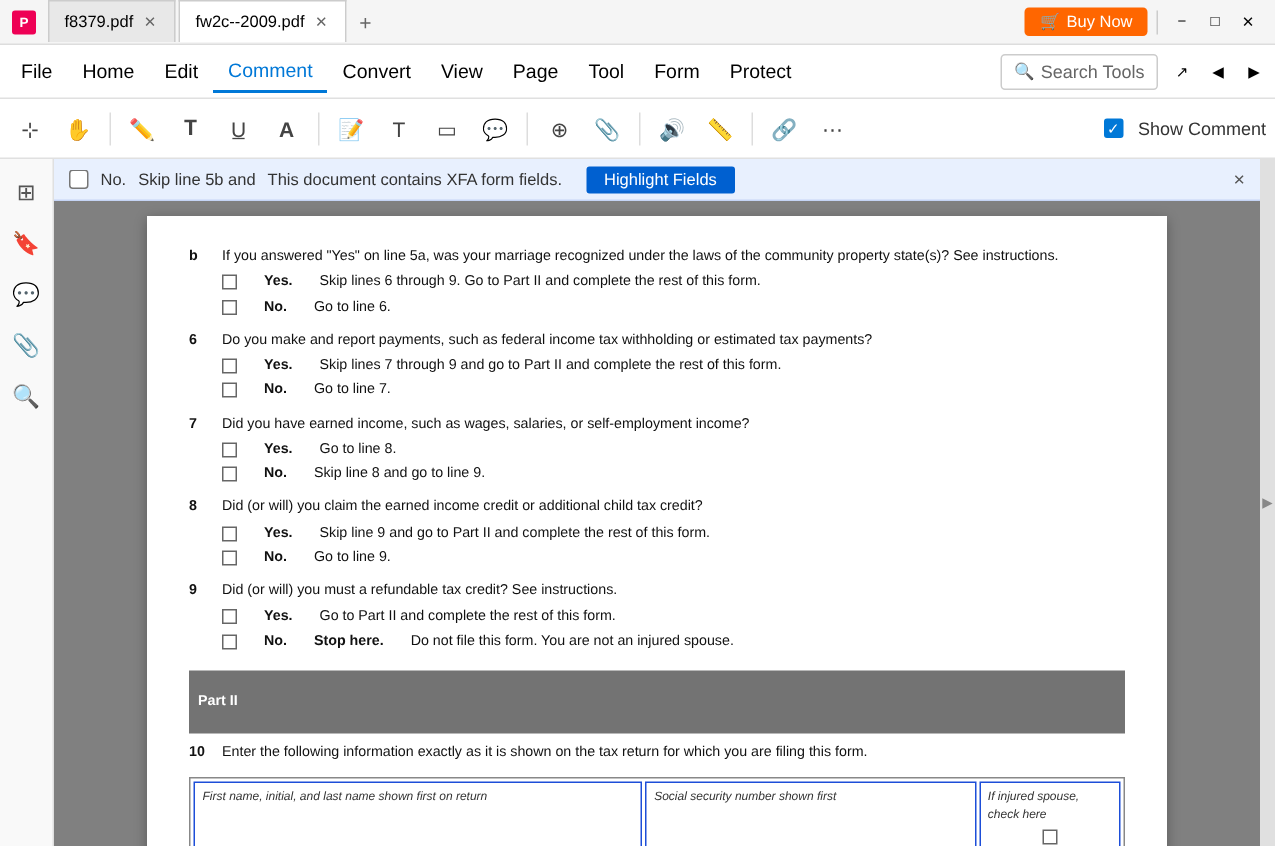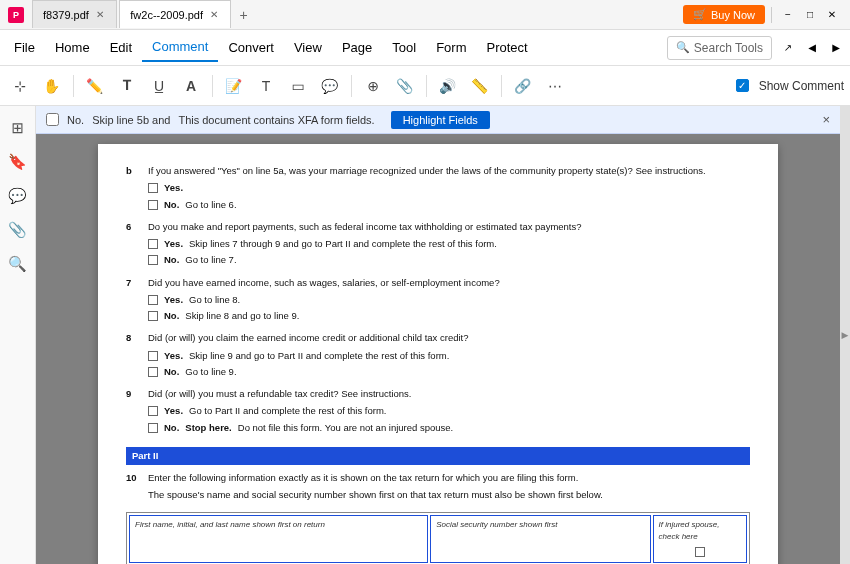--- a/index.html
+++ b/index.html
@@ -103,27 +103,27 @@
       background: white; width: 680px; min-height: 460px;
       box-shadow: 0 2px 8px rgba(0,0,0,0.3);
       padding: 20px 28px 20px 28px; font-size: 9.5px;
       line-height: 1.5; color: #111; position: relative;
     }
     .pdf-page p { margin-bottom: 3px; }
 
     .form-row { display: flex; align-items: flex-start; margin-bottom: 6px; gap: 6px; }
     .form-num { width: 16px; flex-shrink: 0; font-weight: bold; font-size: 9.5px; }
     .form-content { flex: 1; }
-    .check-row { display: flex; align-items: flex-start; gap: 6px; margin-bottom: 2px; }
+    .check-row { display: flex; align-items: flex-start; gap: 18px; margin-bottom: 2px; }
     .check-box { width: 10px; height: 10px; border: 1px solid #666; flex-shrink: 0; margin-top: 2px; }
     .bold { font-weight: bold; }
 
     .part-header {
-      display: flex; align-items: center; background: #1d4ed8; color: #fff;
-      padding: 2px 6px; margin: 10px 0 6px 0; font-size: 9.5px;
+      display: flex; align-items: center; background: #737373; color: #fff;
+      padding: 14px 6px; margin: 10px 0 6px 0; font-size: 9.5px;
     }
     .part-label { font-weight: bold; margin-right: 8px; }
 
     .table-section { border: 1px solid #888; width: 100%; font-size: 8.5px; margin-bottom: 6px; }
     .table-section td { border: 1px solid #1d4ed8; padding: 3px 5px; vertical-align: top; }
     .table-section .header-cell { font-style: italic; font-size: 8px; color: #333; }
 
     
     .sidebar-right-handle {
       width: 10px; background: #e0e0e0; cursor: col-resize;
@@ -241,20 +241,21 @@
     <div class="pdf-viewport">
       <div class="pdf-page">
 
         <div class="form-row">
           <div class="form-num">b</div>
           <div class="form-content">
             <p>If you answered "Yes" on line 5a, was your marriage recognized under the laws of the community property state(s)? See instructions.</p>
             <div class="check-row">
               <div class="check-box"></div>
               <span class="bold">Yes. </span>
+              <span>Skip lines 6 through 9. Go to Part II and complete the rest of this form.</span>
             </div>
             <div class="check-row">
               <div class="check-box"></div>
               <span class="bold">No. </span>
               <span>Go to line 6.</span>
             </div>
           </div>
         </div>
 
         <div class="form-row">
@@ -327,21 +328,20 @@
         </div>
 
         <div class="part-header">
           <span class="part-label">Part II</span>
         </div>
 
         <div class="form-row">
           <div class="form-num">10</div>
           <div class="form-content">
             <p>Enter the following information exactly as it is shown on the tax return for which you are filing this form.</p>
-            <p>The spouse's name and social security number shown first on that tax return must also be shown first below.</p>
           </div>
         </div>
 
         <table class="table-section">
           <tbody>
               <tr>
             <td style="width:38%">
               <div class="header-cell">First name, initial, and last name shown first on return</div>
               <div style="height:16px;"></div>
             </td>

